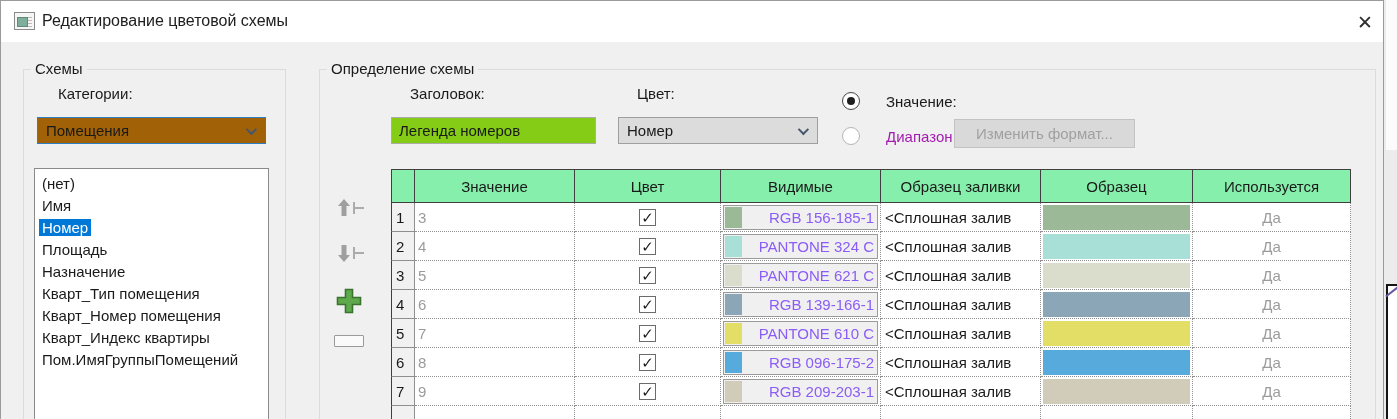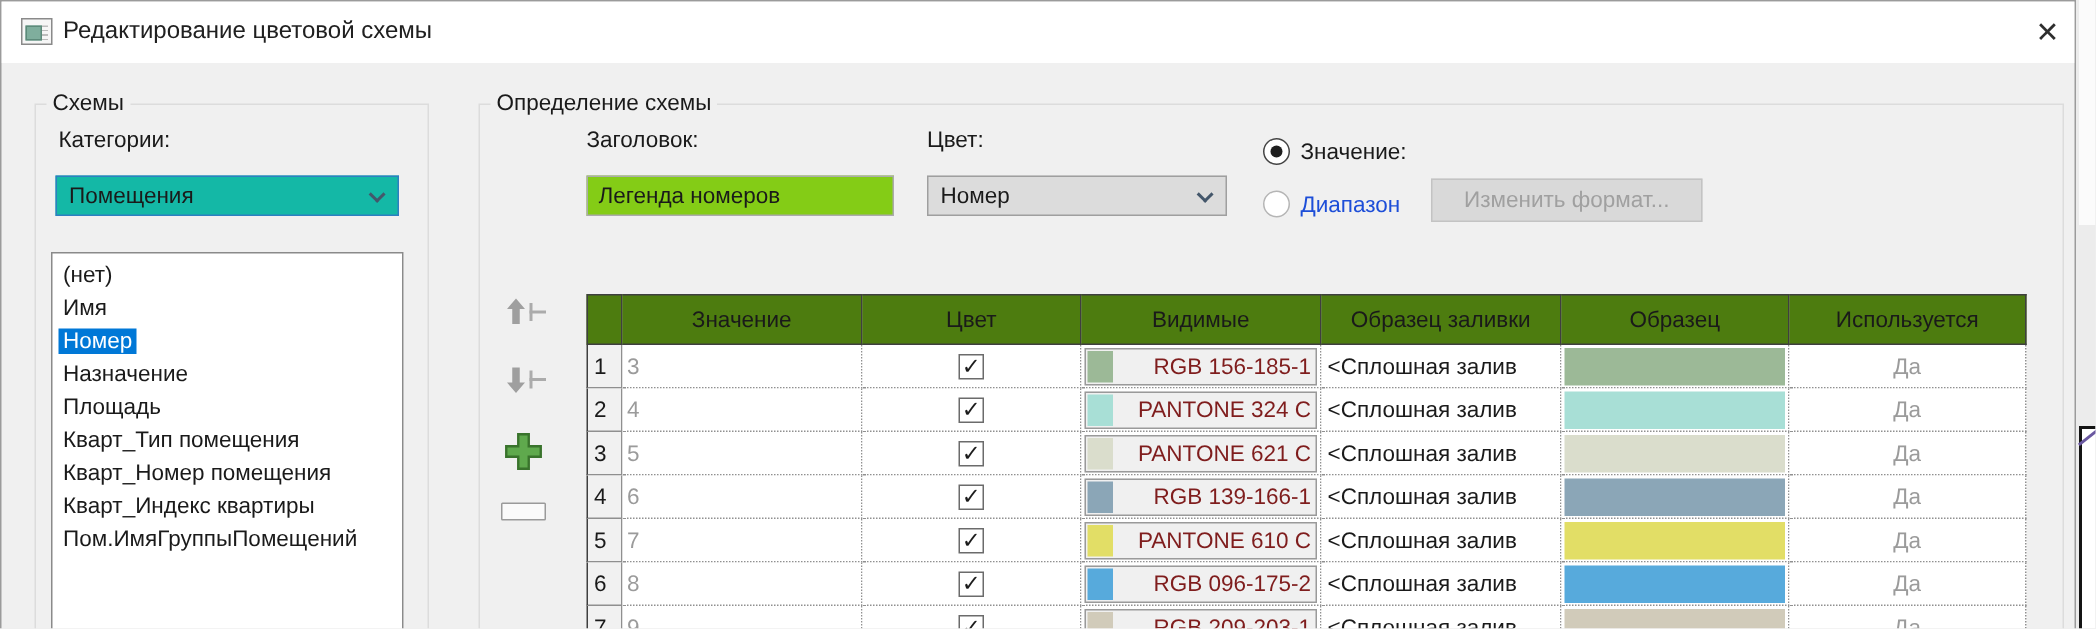--- a/index.html
+++ b/index.html
@@ -32,24 +32,24 @@
     position:absolute; left:1348px; top:6px; width:32px; height:30px;
     display:flex; align-items:center; justify-content:center;
     font-size:19px; color:#2e2e2e; cursor:pointer;
   }
   
   .group { position:absolute; border:1px solid #dcdcdc; }
   .group-label {
     position:absolute; top:-10px; left:7px; background:#f0f0f0; padding:0 4px;
     font-size:15px; color:#1a1a1a; white-space:nowrap;
   }
-  .lbl { position:absolute; white-space:nowrap; }
+  .lbl { position:absolute; white-space:nowrap;margin-left:19px; }
   
   .combo {
-    position:absolute; height:27px; background:#14b8a6; border:1px solid #888;
+    position:absolute; height:27px; background:#a16207; border:1px solid #888;
     display:flex; align-items:center; padding-left:8px; cursor:pointer;
   }
   .combo.focused { border:1px solid #2d7fc1; }
   .combo.gray { background:#dcdcdc; border:1px solid #9f9f9f; }
   .chev {
     position:absolute; right:11px; top:9px; width:8px; height:8px;
     border-right:2px solid #44576b; border-bottom:2px solid #44576b;
     transform: rotate(45deg) translateY(-2px);
   }
   .textbox {
@@ -63,41 +63,41 @@
   }
   .li { height:22px; line-height:22px; padding-left:4px; white-space:nowrap; cursor:default; }
   .li span { padding:0 3px; }
   .li span.sel { background:#0078d7; color:#fff; }
   
   .radio { position:absolute; width:18px; height:18px; border-radius:50%;
     background:#fff; border:1px solid #454545; }
   .radio.disabled { border:1px solid #b5b5b5; }
   .radio .dot { position:absolute; left:4px; top:4px; width:8px; height:8px;
     border-radius:50%; background:#1f1f1f; }
-  .lbl.dim { color:#1d4ed8; }
+  .lbl.dim { color:#a21caf; }
   .btn-disabled {
     position:absolute; left:953px; top:118px; width:181px; height:29px;
     background:#d9d9d9; border:1px solid #c3c3c3; color:#a0a0a0;
     display:flex; align-items:center; justify-content:center; font-size:15px;
   }
   
   .tool { position:absolute; cursor:pointer; }
   .minus-icon { left:333px; top:334px; width:30px; height:12px;
     background:#fafafa; border:1px solid #9a9a9a; border-radius:1px; }
   
   .tbl {
     position:absolute; left:390px; top:168px;
     display:grid;
     grid-template-columns:24px 160px 146px 160px 160px 152px 158px;
     background:#f0f0f0;
   }
   .th {
-    height:34px; background:#4d7c0f;
+    height:34px; background:#86efac;
     border-top:1px solid #3f3f3f; border-right:1px solid #3f3f3f; border-bottom:1px solid #3f3f3f;
-    display:flex; align-items:center; justify-content:center; font-size:15px; color:#1a1a1a;margin-top:27px;
+    display:flex; align-items:center; justify-content:center; font-size:15px; color:#1a1a1a;
   }
   .th.corner { border-left:1px solid #3f3f3f; }
   .rn {
     height:29px; background:#f1f1f1; color:#1a1a1a;
     border-left:1px solid #3f3f3f; border-right:1px solid #8f8f8f; border-bottom:1px solid #8f8f8f;
     display:flex; align-items:center; padding-left:4px; font-size:15px;
   }
   .td {
     height:29px; background:#fff;
     border-right:1px dotted #909090; border-bottom:1px dotted #909090;
@@ -106,21 +106,21 @@
   .value-cell { color:#9b9b9b; padding-left:3px; }
   .check-cell { justify-content:center; }
   .checkbox { width:17px; height:17px; border:1px solid #6b6b6b; background:#fff;
     position:relative; display:flex; align-items:center; justify-content:center; cursor:pointer; }
   .checkbox span { font-size:15px; color:#1c1c1c; line-height:1; }
   .color-cell { padding:2px; }
   .color-btn { flex:1; height:25px; border:1px solid #9a9a9a; background:#f0f0f0;
     display:flex; align-items:stretch; cursor:pointer; }
   .chip { width:17px; margin:1px; }
   .color-name { flex:1; display:flex; align-items:center; justify-content:flex-end;
-    padding-right:3px; color:#7f1d1d; white-space:nowrap; overflow:hidden; }
+    padding-right:3px; color:#8b5cf6; white-space:nowrap; overflow:hidden; }
   .fill-cell { padding-left:4px; color:#1a1a1a; white-space:nowrap; cursor:pointer; }
   .sample-cell { padding:2px; }
   .swatch { flex:1; height:25px; }
   .used-cell { justify-content:center; color:#9b9b9b; }
   
   .outside { position:absolute; left:1384px; top:0; width:13px; height:419px; background:#ececec; }
   .outside .white-top { position:absolute; left:2px; top:0; width:11px; height:150px; background:#fbfbfb; }
   .bg-box { position:absolute; left:1386px; top:284px; width:11px; height:135px;
     background:#fff; border-top:2px solid #141414; border-left:2px solid #141414; }
   .bg-diag { position:absolute; left:1384px; top:290px; width:18px; height:2px;
@@ -148,22 +148,22 @@
   <div class="lbl" style="left:38px; top:84px;">Категории:</div>
   <div class="combo focused" style="left:36px; top:116px; width:229px;">
     <span>Помещения</span>
     <div class="chev"></div>
   </div>
 
   <div class="listbox">
     <div class="li"><span>(нет)</span></div>
     <div class="li"><span>Имя</span></div>
     <div class="li"><span class="sel">Номер</span></div>
+    <div class="li"><span>Площадь</span></div>
     <div class="li"><span>Назначение</span></div>
-    <div class="li"><span>Площадь</span></div>
     <div class="li"><span>Кварт_Тип помещения</span></div>
     <div class="li"><span>Кварт_Номер помещения</span></div>
     <div class="li"><span>Кварт_Индекс квартиры</span></div>
     <div class="li"><span>Пом.ИмяГруппыПомещений</span></div>
   </div>
 
   <div class="group" style="left:318px; top:68px; width:1057px; height:360px;">
     <span class="group-label">Определение схемы</span>
   </div>
 

